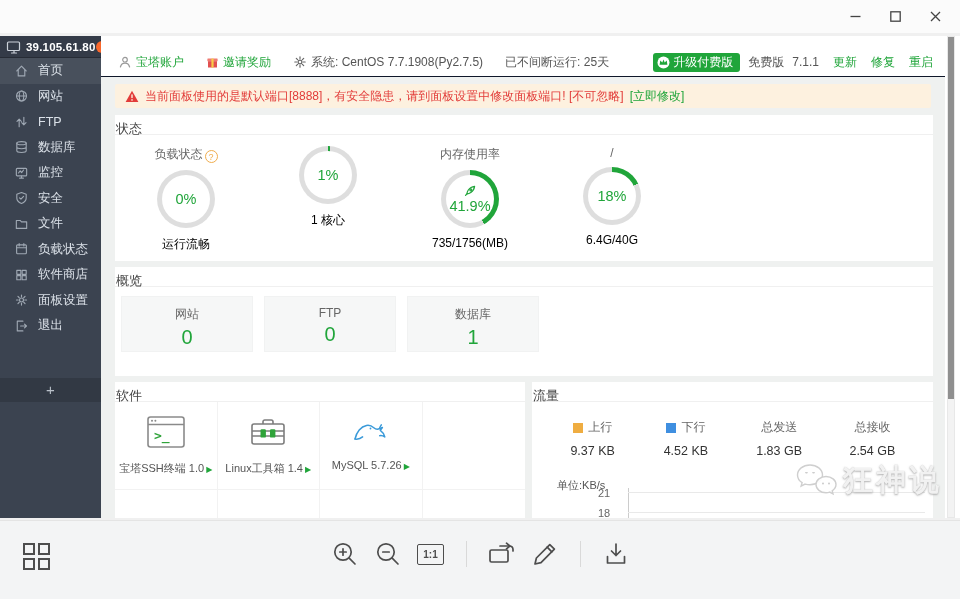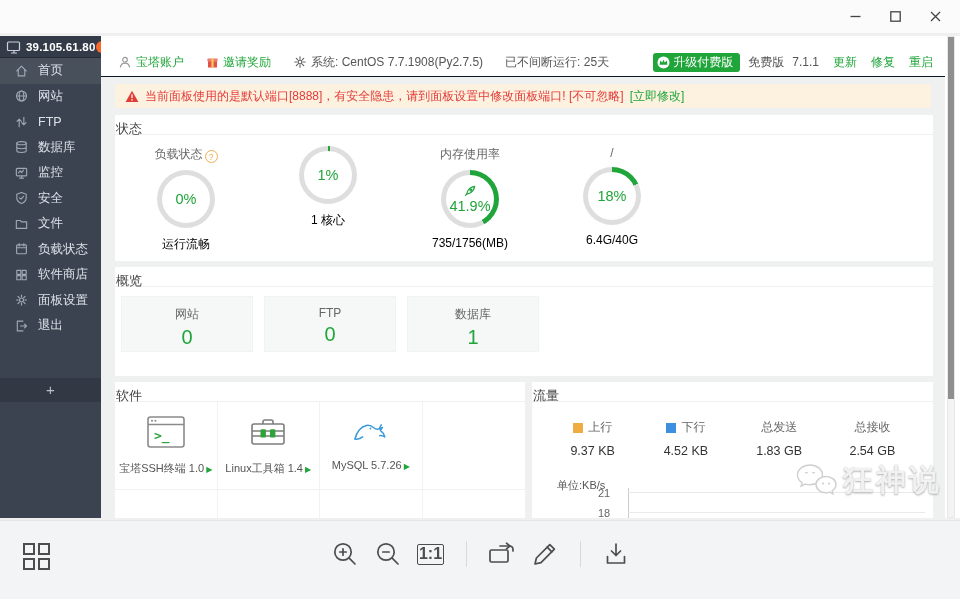--- a/index.html
+++ b/index.html
@@ -107,21 +107,21 @@
   .vthumb { position:absolute; left:0; top:0; width:6px; height:362px; background:#8f8f8f; cursor:pointer; }
 
   
   .toolbar { position:absolute; left:0; top:520px; width:960px; height:79px; background:#f3f4f5;
              border-top:1px solid #e4e4e4; }
   .gallery { position:absolute; left:20px; top:19px; cursor:pointer; }
   .tb-center { position:absolute; left:0; top:17px; width:960px; display:flex; justify-content:center;
                align-items:center; gap:11px; }
   .tbtn { width:32px; height:32px; display:flex; align-items:center; justify-content:center; cursor:pointer; color:#4d4d4d; }
   .tdiv { width:1px; height:26px; background:#d9d9d9; margin:0 8px; }
-  .one2one { width:27px; height:21px; border:1.6px solid #4d4d4d; border-radius:2px; font-size:16px;
+  .one2one { width:27px; height:21px; border:1.6px solid #4d4d4d; border-radius:2px; font-size:10px;
              font-weight:bold; display:flex; align-items:center; justify-content:center; color:#4d4d4d; }
 </style>
 </head>
 <body>
 
 <div class="titlebar">
   <div id="win-controls" style="display:flex;">
       <div class="winbtn">
         <svg width="13" height="13" viewBox="0 0 13 13" stroke="#444" stroke-width="1.3">
           <path d="M1.5 6.5h10"></path>

